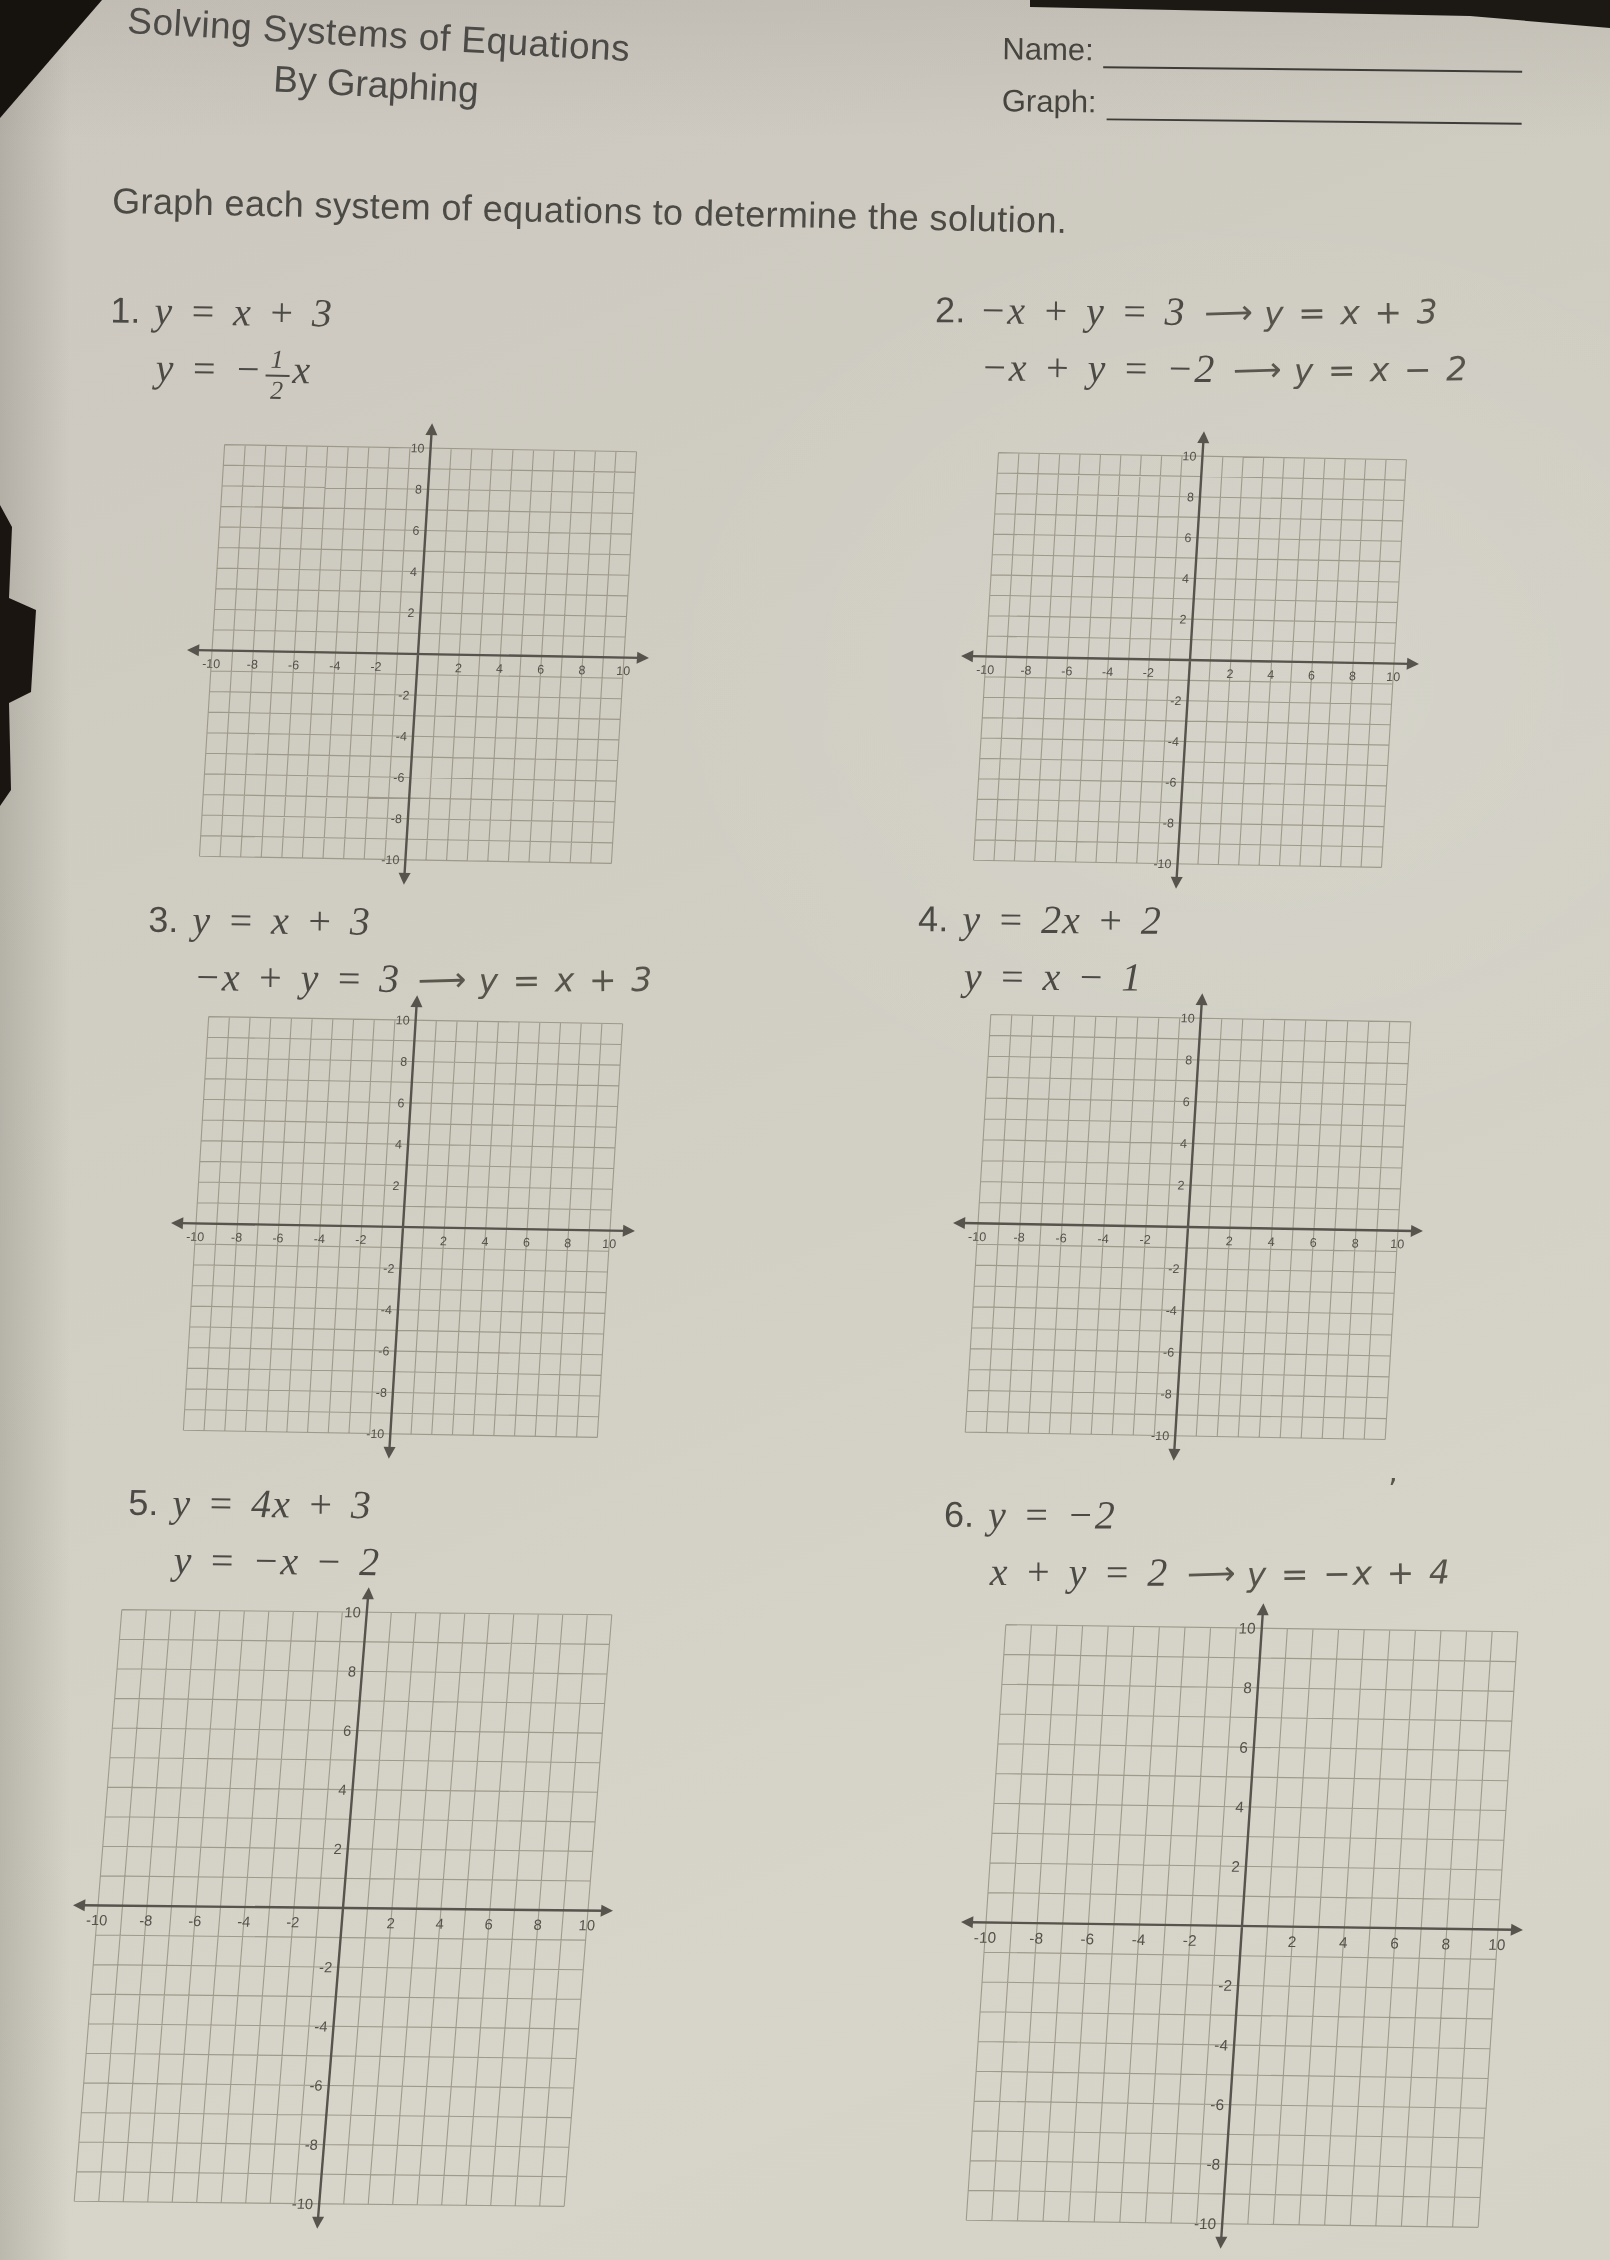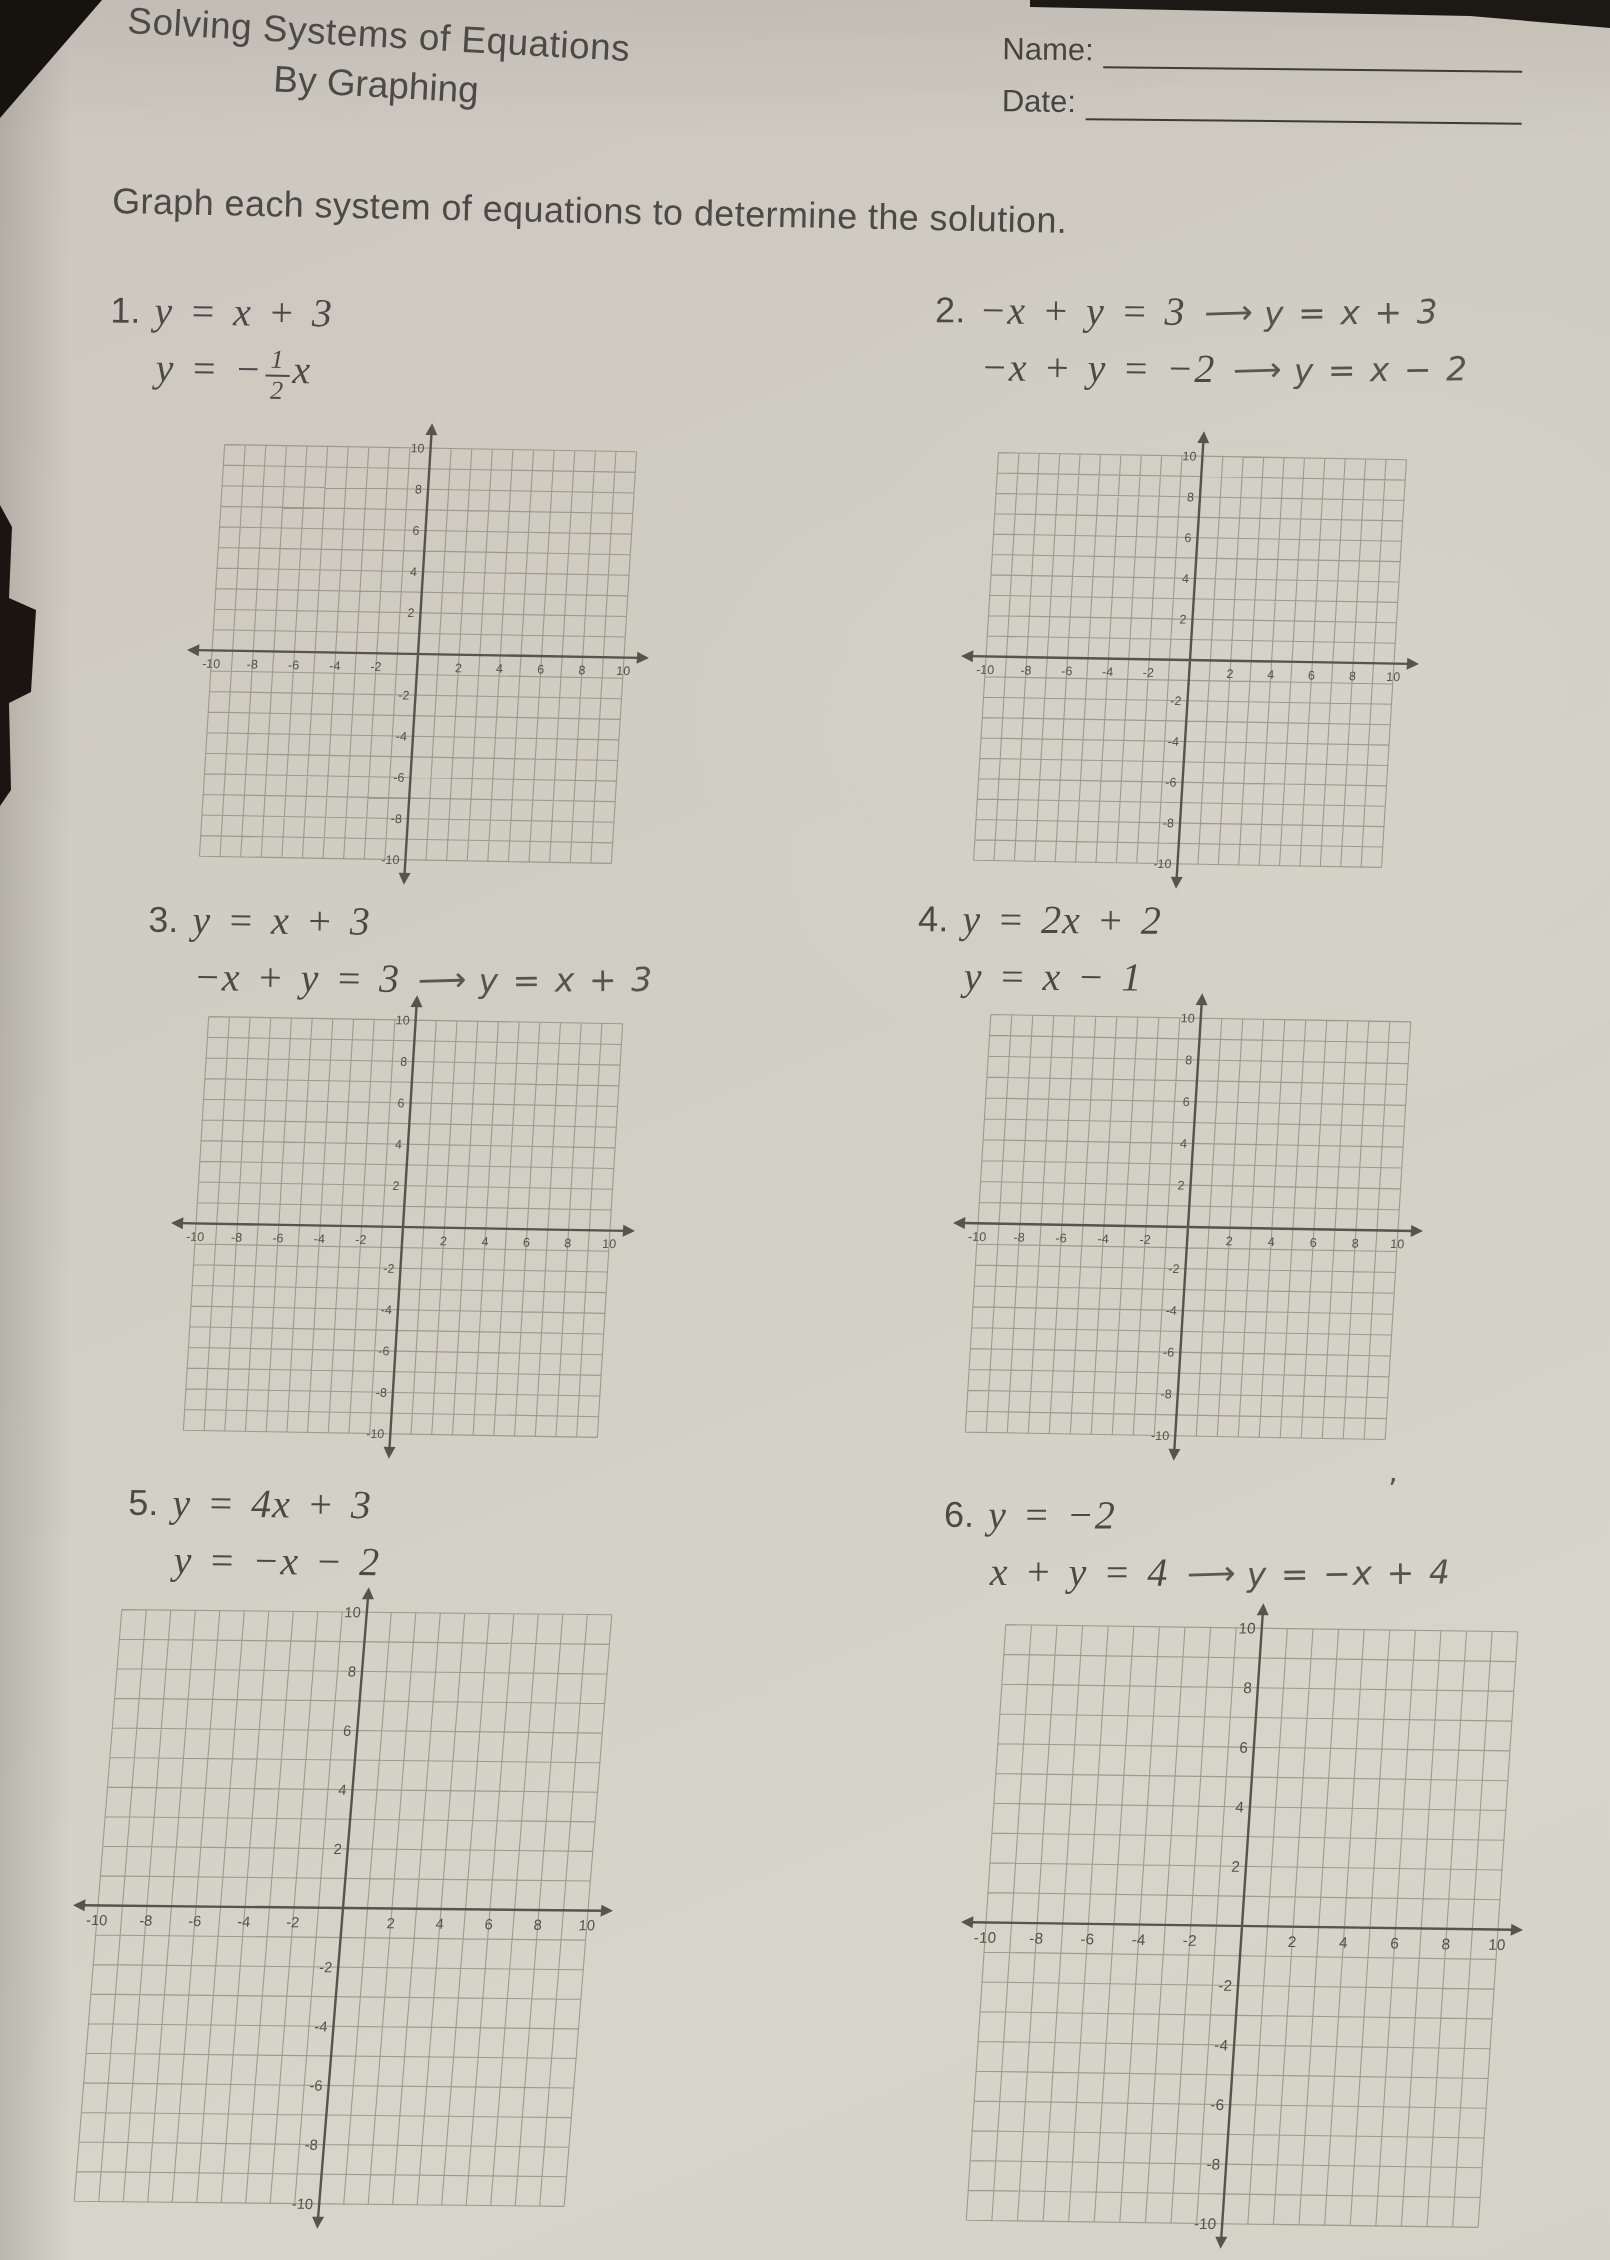--- a/index.html
+++ b/index.html
@@ -62,21 +62,21 @@
     <div class="l1">Solving Systems of Equations</div>
     <div class="l2">By Graphing</div>
   </div>
 
   <div class="name-block">
     <div class="nd-row">
       <span class="lab">Name:</span>
       <span class="fill"></span>
     </div>
     <div class="nd-row">
-      <span class="lab">Date:</span>
+      <span class="lab">Graph:</span>
       <span class="fill"></span>
     </div>
   </div>
 
   <div class="instruction">Graph each system of equations to determine the solution.</div>
 
   <div class="problem" style="left:110px;top:288px;transform:rotate(.8deg);">
       <div class="pline">
         <span class="pnum">1.</span>
         <span class="eq">y = x + 3</span>
@@ -126,21 +126,21 @@
       <div class="pline ind">
         <span class="eq">y = −x − 2</span>
       </div>
     </div>
   <div class="problem" style="left:944px;top:1492px;transform:rotate(.3deg);">
       <div class="pline">
         <span class="pnum">6.</span>
         <span class="eq">y = −2</span>
       </div>
       <div class="pline ind">
-        <span class="eq">x + y = 4</span>
+        <span class="eq">x + y = 2</span>
         <span class="arrow">⟶</span>
         <span class="hand">y = −x + 4</span>
       </div>
     </div>
 
   <span class="stray">’</span>
 
   <div class="graph tilt-a" style="left:182px;top:418px;width:472px;height:472px;"><svg width="472" height="472" viewBox="0 0 472 472">
         <path d="M30.0,30 V442.0 M30,30.0 H442.0 M50.6,30 V442.0 M30,50.6 H442.0 M71.2,30 V442.0 M30,71.2 H442.0 M91.8,30 V442.0 M30,91.8 H442.0 M112.4,30 V442.0 M30,112.4 H442.0 M133.0,30 V442.0 M30,133.0 H442.0 M153.6,30 V442.0 M30,153.6 H442.0 M174.2,30 V442.0 M30,174.2 H442.0 M194.8,30 V442.0 M30,194.8 H442.0 M215.4,30 V442.0 M30,215.4 H442.0 M236.0,30 V442.0 M30,236.0 H442.0 M256.6,30 V442.0 M30,256.6 H442.0 M277.2,30 V442.0 M30,277.2 H442.0 M297.8,30 V442.0 M30,297.8 H442.0 M318.4,30 V442.0 M30,318.4 H442.0 M339.0,30 V442.0 M30,339.0 H442.0 M359.6,30 V442.0 M30,359.6 H442.0 M380.2,30 V442.0 M30,380.2 H442.0 M400.8,30 V442.0 M30,400.8 H442.0 M421.4,30 V442.0 M30,421.4 H442.0 M442.0,30 V442.0 M30,442.0 H442.0 " fill="none" stroke="#94917f" stroke-width="1.1" opacity="0.85"></path>
         <path d="M236,14 V458 M14,236 H458" stroke="#56544d" stroke-width="2.4" fill="none"></path>

